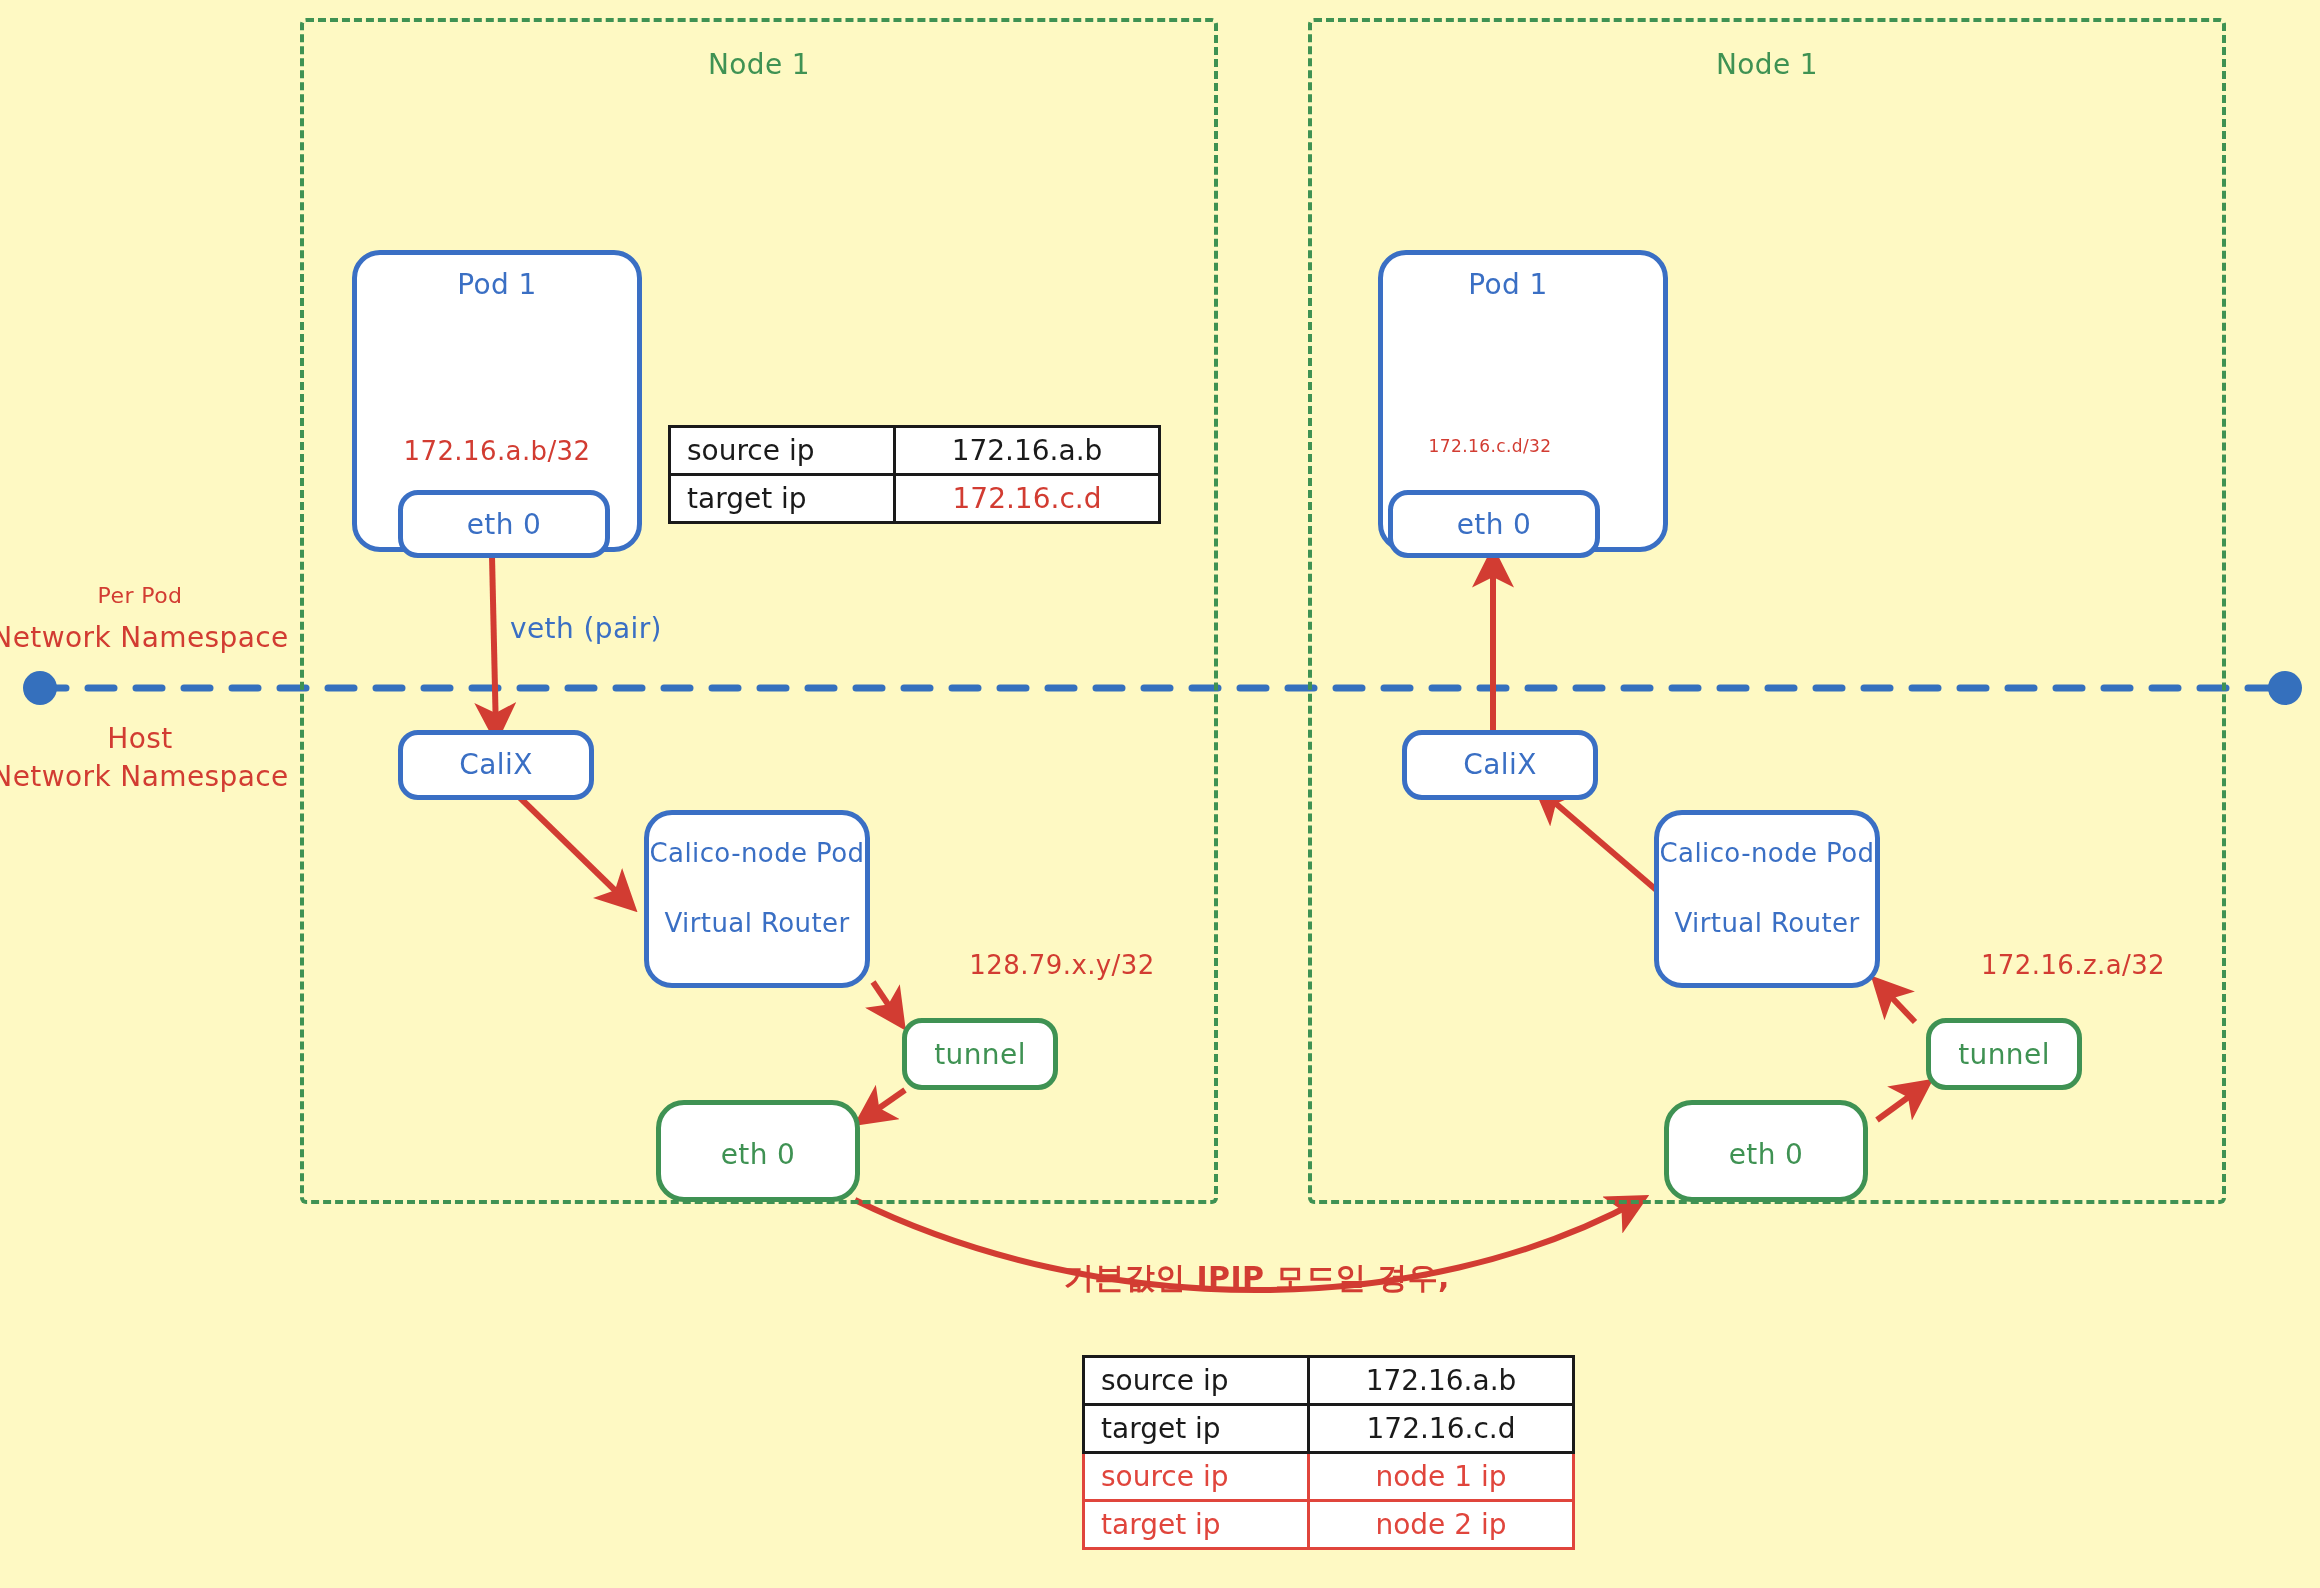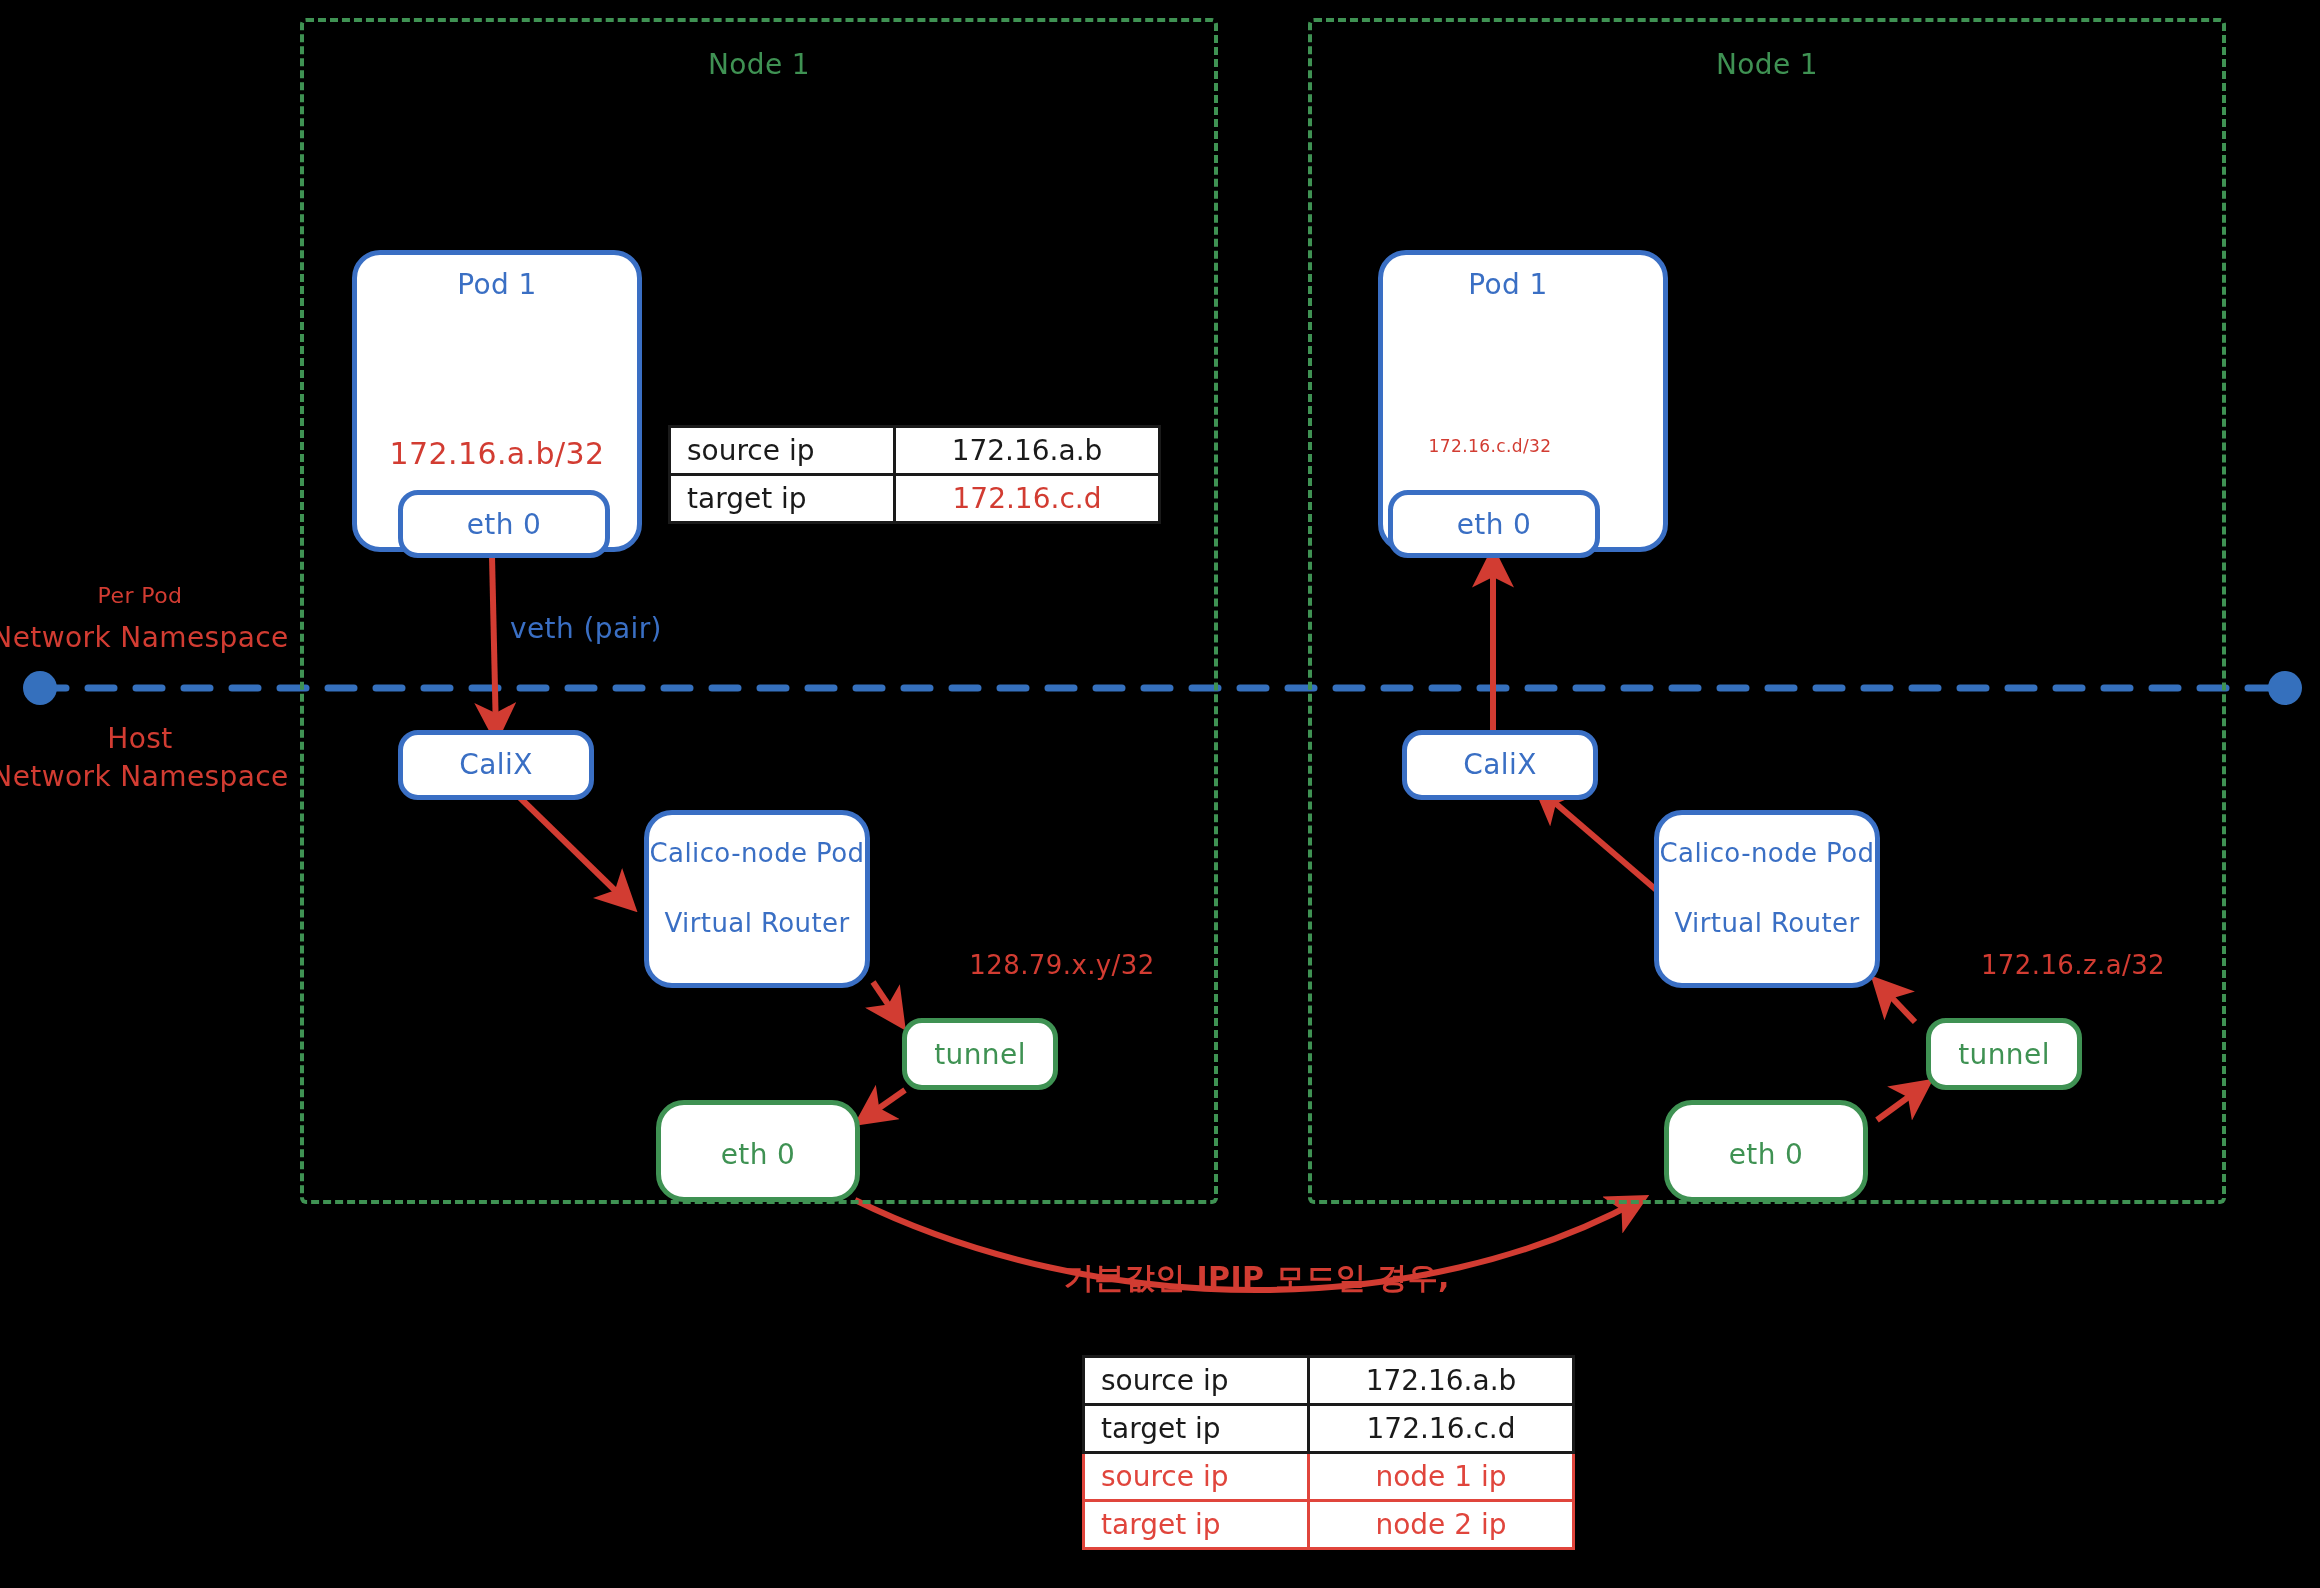--- a/index.html
+++ b/index.html
@@ -7,21 +7,21 @@
     padding: 0;
     background: #ffffff;
   }
   body {
     font-family: "DejaVu Sans", sans-serif;
   }
   #canvas {
     position: relative;
     width: 2320px;
     height: 1588px;
-    background: #000000;
+    background: #fef9c3;
     overflow: hidden;
   }
   svg.layer {
     position: absolute;
     top: 0;
     left: 0;
     width: 2320px;
     height: 1588px;
     overflow: visible;
   }
@@ -103,21 +103,21 @@
   </svg>
 
   <div class="node-frame" style="left:300px; top:18px; width:918px; height:1186px;"></div>
   <div class="txt green ctr" style="left:759px; top:48px; font-size:28px;">Node 1</div>
 
   <div class="node-frame" style="left:1308px; top:18px; width:918px; height:1186px;"></div>
   <div class="txt green ctr" style="left:1767px; top:48px; font-size:28px;">Node 1</div>
 
   <div class="rbox b" style="left:352px; top:250px; width:290px; height:302px;"></div>
   <div class="txt blue ctr" style="left:497px; top:268px; font-size:28px;">Pod 1</div>
-  <div class="txt red ctr" style="left:497px; top:436px; font-size:30px;">172.16.a.b/32</div>
+  <div class="txt red ctr" style="left:497px; top:436px; font-size:26px;">172.16.a.b/32</div>
   <div class="rbox b small" style="left:398px; top:490px; width:212px; height:68px;"></div>
   <div class="txt blue ctr" style="left:504px; top:508px; font-size:28px;">eth 0</div>
 
   <div class="txt blue" style="left:510px; top:612px; font-size:28px;">veth (pair)</div>
 
   <div class="rbox b small" style="left:398px; top:730px; width:196px; height:70px;"></div>
   <div class="txt blue ctr" style="left:496px; top:748px; font-size:28px;">CaliX</div>
 
   <div class="rbox b" style="left:644px; top:810px; width:226px; height:178px;"></div>
   <div class="txt blue ctr" style="left:757px; top:838px; font-size:26px;">Calico-node Pod</div>

